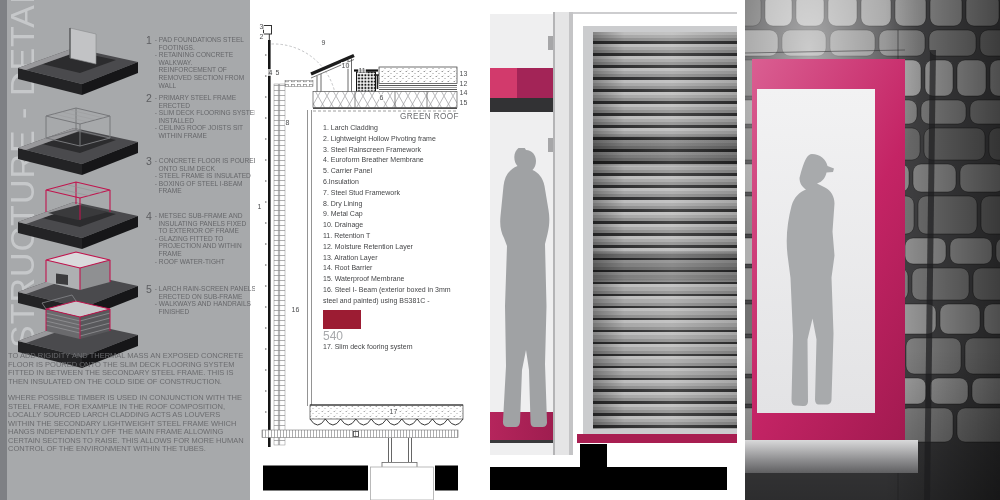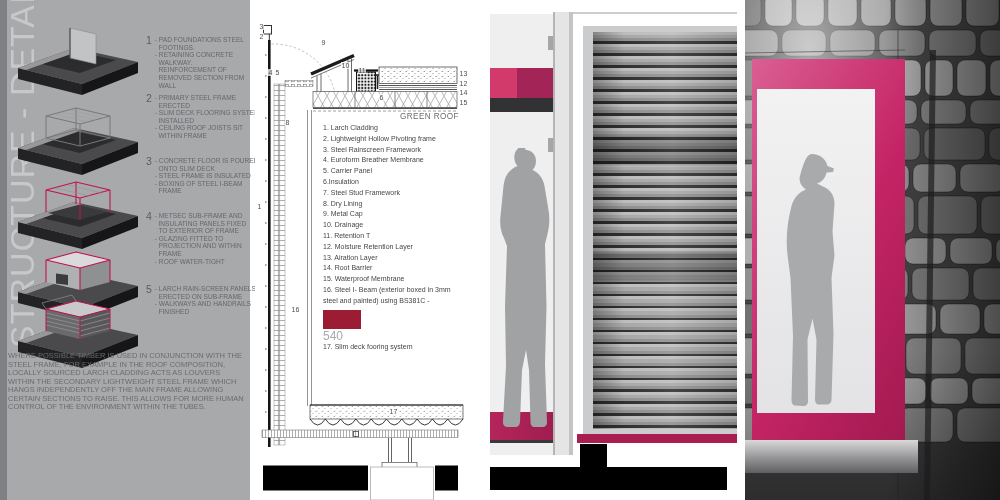--- a/index.html
+++ b/index.html
@@ -223,20 +223,21 @@
   </div>
   <div class="abs anno" style="top:285px">
     <span class="anno-num">5</span>
     <span class="anno-text">- LARCH RAIN-SCREEN PANELS
   ERECTED ON SUB-FRAME
 - WALKWAYS AND HANDRAILS
   FINISHED</span>
   </div>
 
   <div class="abs" id="paragraphs">
+    <p>TO ADD RIGIDITY AND THERMAL MASS AN EXPOSED CONCRETE FLOOR IS POURED ONTO THE SLIM DECK FLOORING SYSTEM FITTED IN BETWEEN THE SECONDARY STEEL FRAME. THIS IS THEN INSULATED ON THE COLD SIDE OF CONSTRUCTION.</p>
     <p>WHERE POSSIBLE TIMBER IS USED IN CONJUNCTION WITH THE STEEL FRAME, FOR EXAMPLE IN THE ROOF COMPOSITION, LOCALLY SOURCED LARCH CLADDING ACTS AS LOUVERS WITHIN THE SECONDARY LIGHTWEIGHT STEEL FRAME WHICH HANGS INDEPENDENTLY OFF THE MAIN FRAME ALLOWING CERTAIN SECTIONS TO RAISE. THIS ALLOWS FOR MORE HUMAN CONTROL OF THE ENVIRONMENT WITHIN THE TUBES.</p>
   </div>
 </div>
 
 <div class="abs" id="mid-panel">
   <svg class="abs" id="detail-svg" width="237" height="500" viewBox="0 0 237 500">
     <defs>
       <pattern id="pLadder" width="12" height="5" patternUnits="userSpaceOnUse">
         <rect width="12" height="5" fill="#fff"></rect>
           <path d="M0 .5h12M.6 0v5M11.4 0v5" stroke="#8b8b8d" stroke-width=".7" fill="none"></path>

